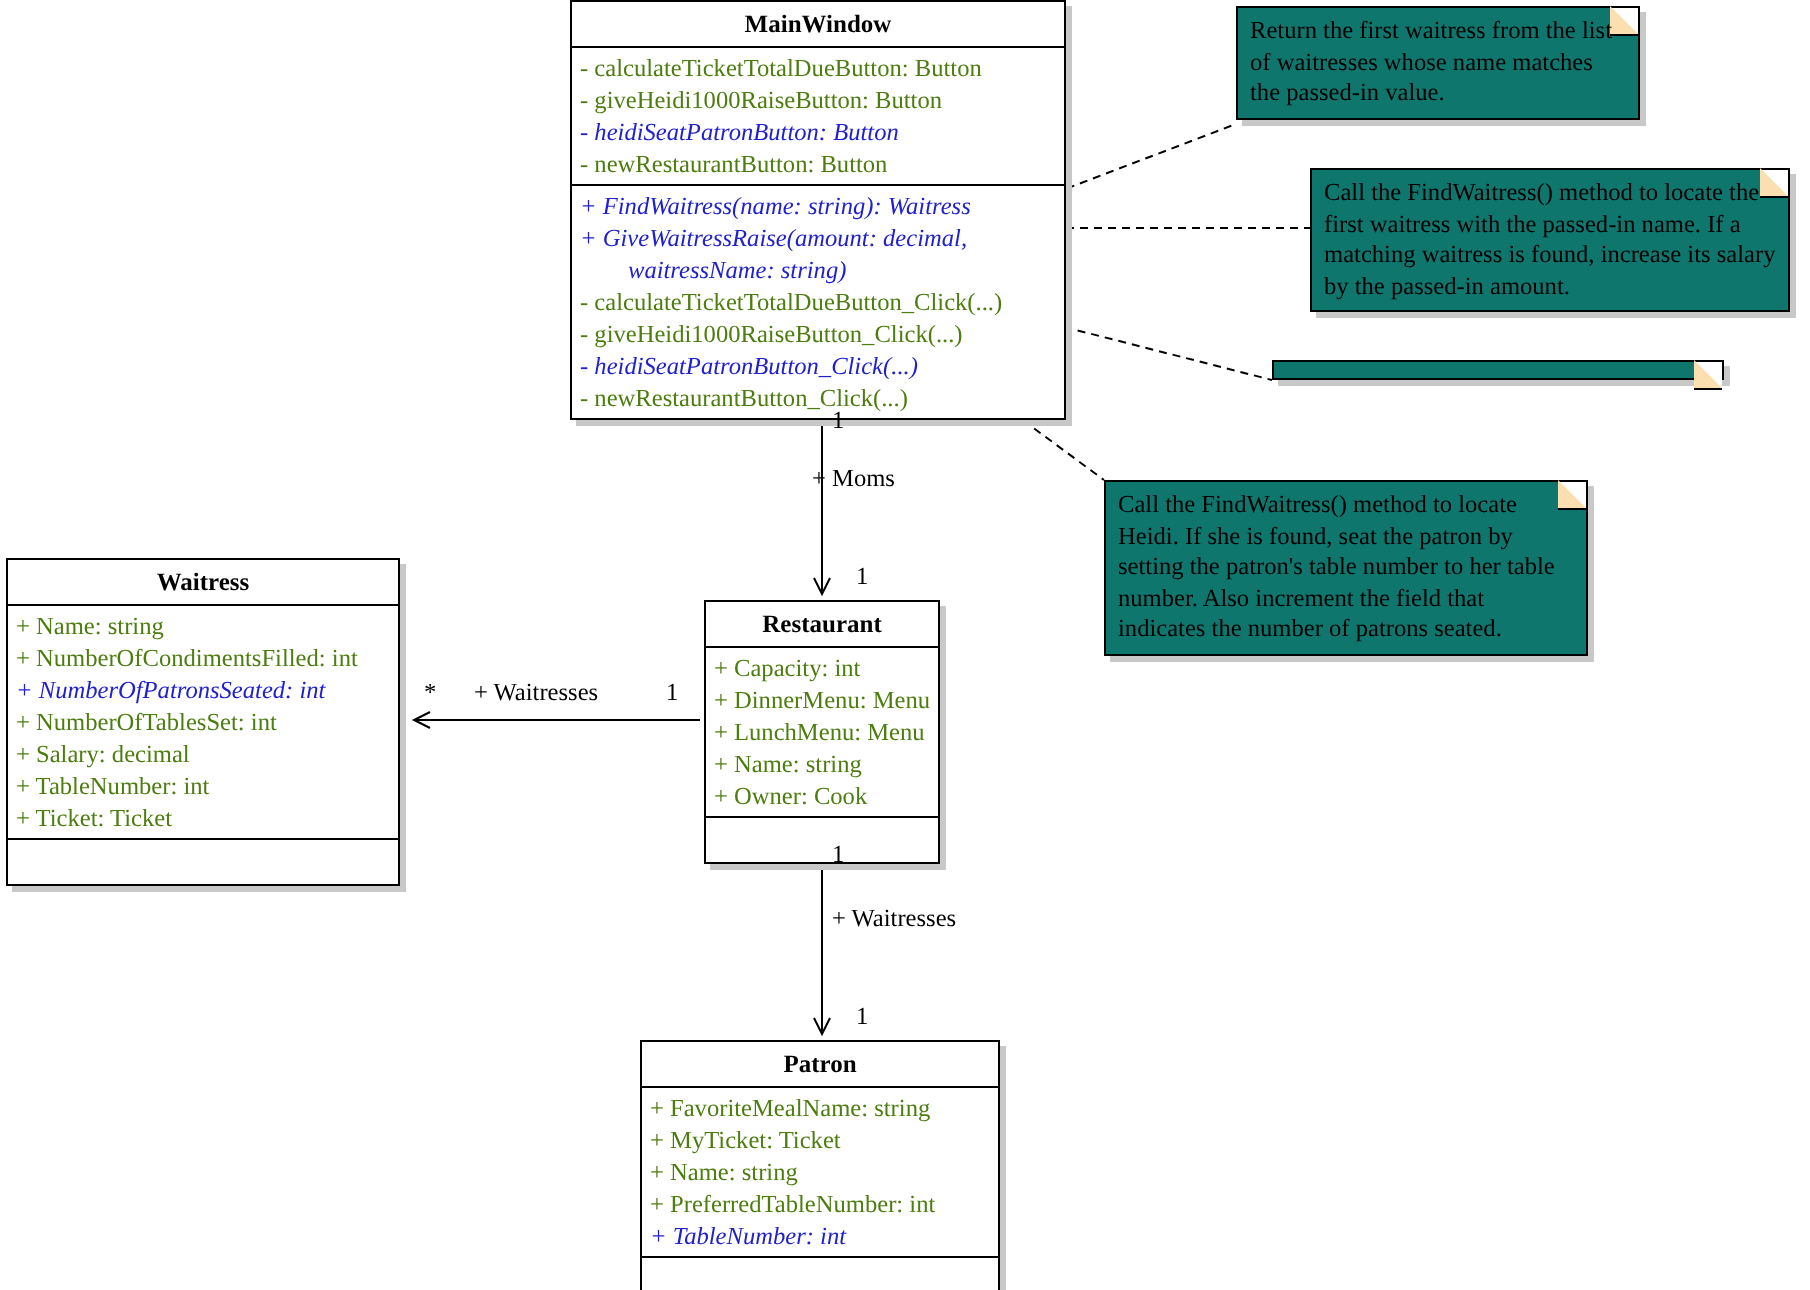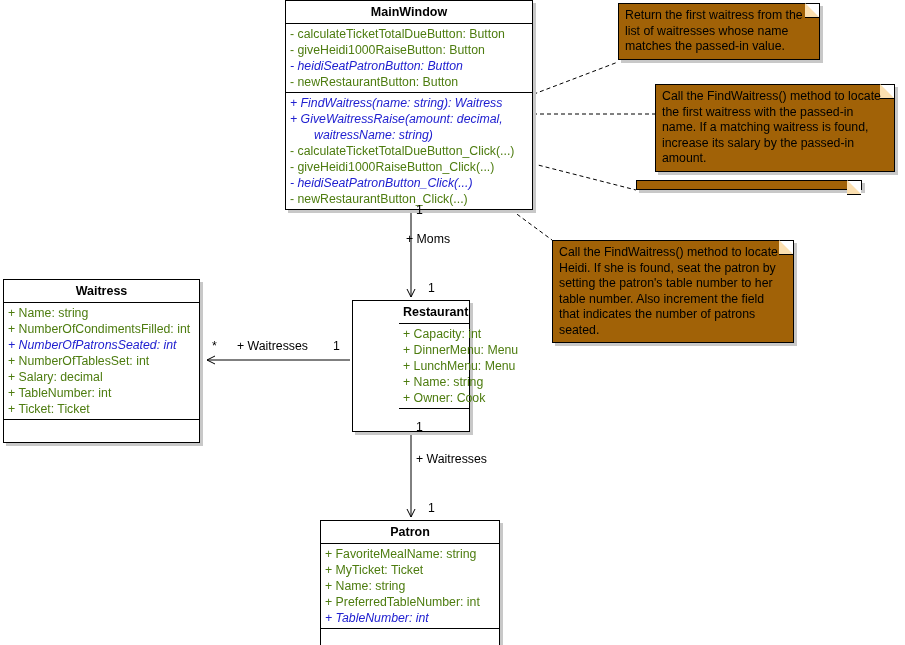--- a/index.html
+++ b/index.html
@@ -15,20 +15,21 @@
     overflow: hidden;
     font-family: "Liberation Sans", sans-serif;
     font-size: 12px;
     color: #000000;
   }
   #canvas {
     position: absolute;
     left: 0; top: 0;
     width: 905px;
     height: 470px;
+    font-family: Liberation Serif, serif;
   }
   
   #lines {
     position: absolute;
     left: 0; top: 0;
     width: 905px;
     height: 645px;
     pointer-events: none;
   }
   
@@ -68,21 +69,21 @@
   .uml-member.virtual {
     color: #2020d0;
     font-style: italic;
   }
   .uml-member.cont {
     padding-left: 28px;
   }
   
   .uml-note {
     position: absolute;
-    background: #a16207;
+    background: #0f766e;
     border: 1px solid #000000;
     box-shadow: 3px 3px 0 0 #c8c8c8;
     box-sizing: border-box;
     padding: 4px 6px 4px 6px;
     font-size: 12.3px;
     line-height: 15.5px;
     color: #000000;
   }
   .uml-note .fold {
     position: absolute;
@@ -186,21 +187,21 @@
       <div class="uml-member">+ NumberOfCondimentsFilled: int</div>
       <div class="uml-member virtual">+ NumberOfPatronsSeated: int</div>
       <div class="uml-member">+ NumberOfTablesSet: int</div>
       <div class="uml-member">+ Salary: decimal</div>
       <div class="uml-member">+ TableNumber: int</div>
       <div class="uml-member">+ Ticket: Ticket</div>
     </div>
     <div class="uml-compartment empty"></div>
   </div>
 
-  <div class="uml-class" id="cls-restaurant" style="left:352px; top:300px; width:118px;padding-left:46px;">
+  <div class="uml-class" id="cls-restaurant" style="left:352px; top:300px; width:118px;">
     <div class="uml-title">Restaurant</div>
     <div class="uml-compartment">
       <div class="uml-member">+ Capacity: int</div>
       <div class="uml-member">+ DinnerMenu: Menu</div>
       <div class="uml-member">+ LunchMenu: Menu</div>
       <div class="uml-member">+ Name: string</div>
       <div class="uml-member">+ Owner: Cook</div>
     </div>
     <div class="uml-compartment empty"></div>
   </div>

